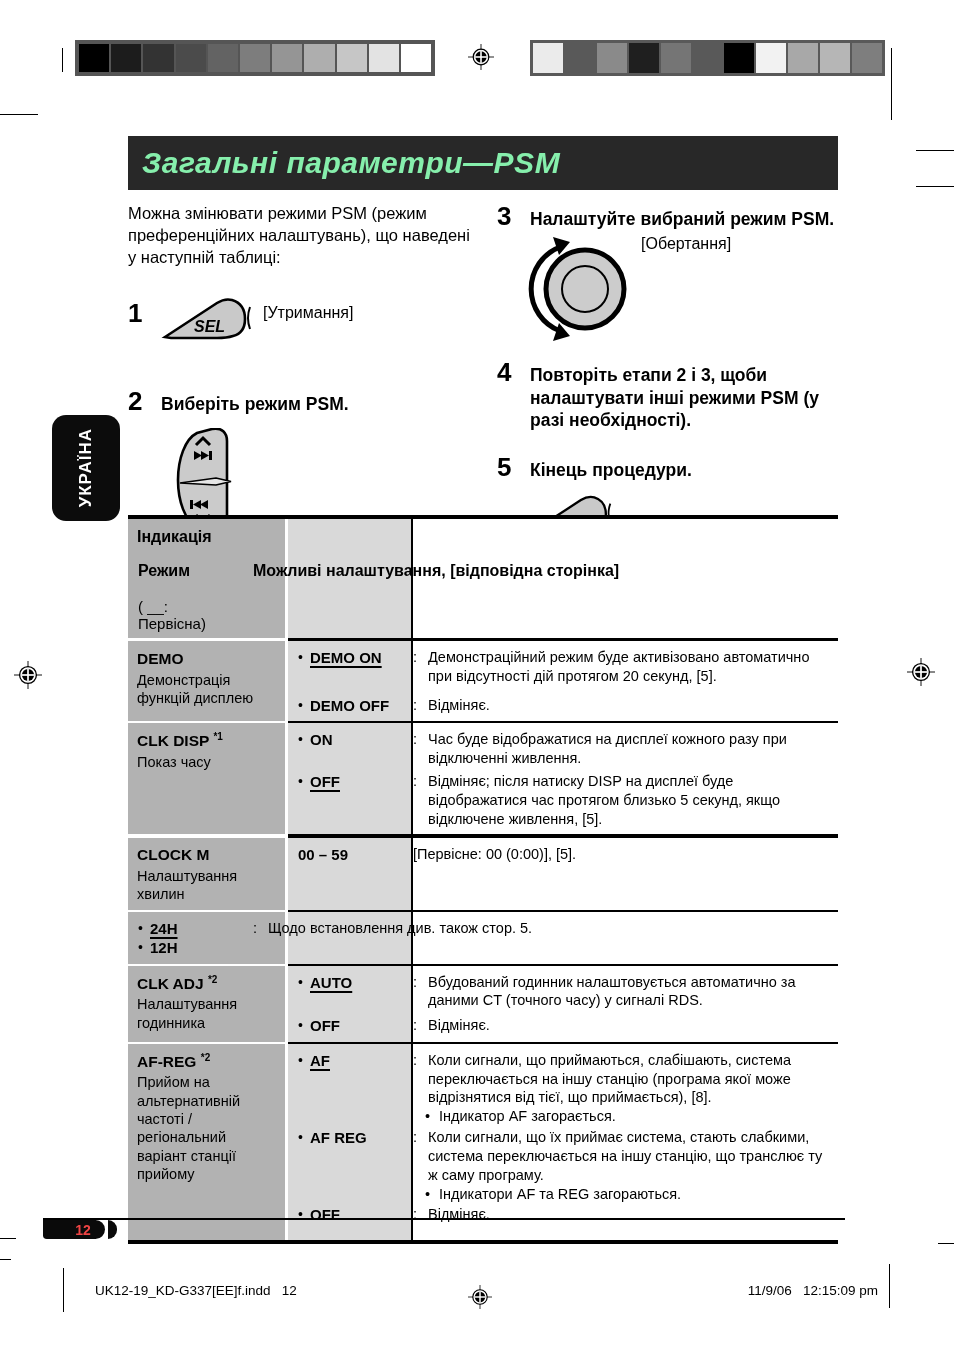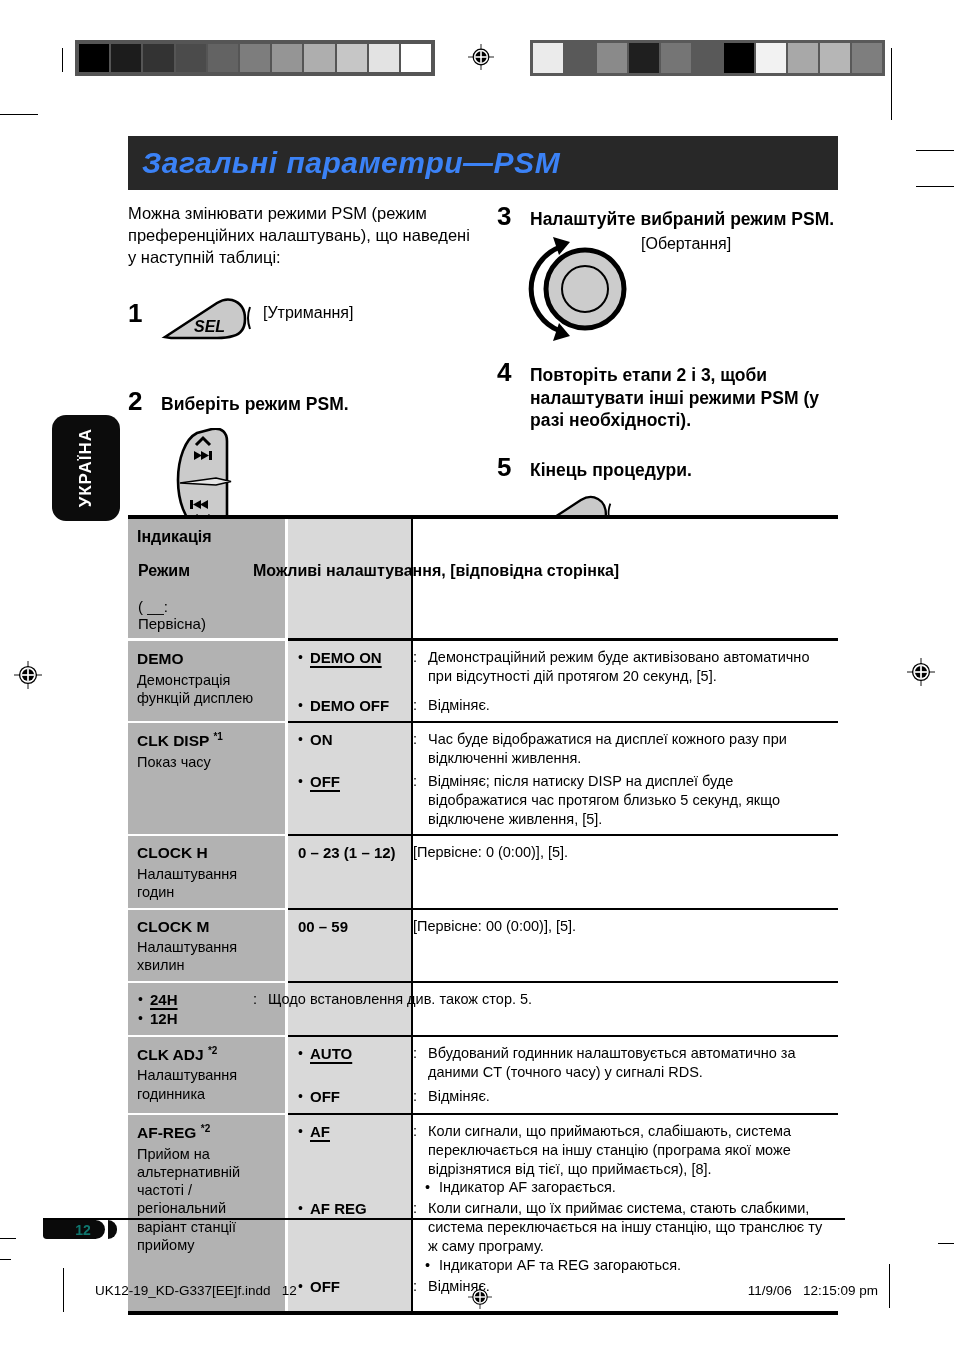--- a/index.html
+++ b/index.html
@@ -12,21 +12,21 @@
   .calbar-left{left:75px;width:360px;border:4px solid #555;background:#555;gap:2px;}
   .calbar-right{left:530px;width:355px;border:3px solid #595959;background:#595959;gap:2px;}
   .calbar div{flex:1;}
 
   
   .regmark{position:absolute;}
 
   
   .titlebar{position:absolute;left:128px;top:136px;width:710px;height:54px;background:#282828;
             display:flex;align-items:center;box-sizing:border-box;padding-left:14px;}
-  .titlebar span{color:#3b82f6;font-size:30px;font-weight:bold;font-style:italic;letter-spacing:.5px;}
+  .titlebar span{color:#86efac;font-size:30px;font-weight:bold;font-style:italic;letter-spacing:.5px;}
 
   
   .leftcol{position:absolute;left:128px;top:202px;width:346px;}
   .rightcol{position:absolute;left:497px;top:203px;width:352px;}
   .intro{font-size:16.5px;line-height:1.34;margin:0;}
   .steprow{display:flex;align-items:flex-start;}
   .stepnum{font-size:26px;font-weight:bold;width:33px;flex-shrink:0;line-height:1;}
   .stephead{font-size:17.5px;font-weight:bold;line-height:1.3;padding-top:5px;}
   .holdlbl,.rotlbl{font-size:16px;padding-top:12px;}
   .step1{margin-top:24px;}
@@ -71,21 +71,21 @@
   .dline.sub{padding-left:12px;}
   .dline.sub .pfx{width:14px;}
   .rh-h{min-height:52px;flex-direction:column;}.rh-demo{min-height:72px;}.rh-clkdisp{min-height:97px;}
   .rh-clockh{min-height:47px;}.rh-clockm{min-height:67px;}.rh-24h{min-height:52px;}
   .rh-clkadj{min-height:72px;}.rh-afreg{min-height:196px;}
 
   
   .pagerule{position:absolute;left:43px;top:1218px;width:802px;height:2px;background:#000;}
   .pagetab{position:absolute;left:43px;top:1220px;width:62px;height:19px;background:#0a0a0a;
            border-radius:0 10px 10px 4px;display:flex;align-items:center;justify-content:center;}
-  .pagetab span{color:#0f766e;font-size:14px;font-weight:bold;padding-left:18px;}
+  .pagetab span{color:#ef4444;font-size:14px;font-weight:bold;padding-left:18px;}
   .tabsliver{position:absolute;left:108px;top:1220px;width:9px;height:19px;background:#0a0a0a;border-radius:0 12px 12px 0;}
 
   
   .footL{position:absolute;left:95px;top:1283px;font-size:13.5px;white-space:pre;}
   .footR{position:absolute;right:76px;top:1283px;font-size:13.5px;white-space:pre;}
 </style>
 </head>
 <body>
 
 <div class="page">
@@ -304,38 +304,20 @@
               <div class="dline">
                 <span class="pfx">:</span>
                 <span>Відміняє; після натиску DISP на дисплеї буде відображатися час протягом близько 5 секунд, якщо відключене живлення, [5].</span>
               </div>
             </div>
         </div>
       </div>
     </div>
     <div class="sep"></div>
 
-    <div class="trow rh-clockh">
-      <div class="c1">
-        <div class="rname"><span>CLOCK H</span></div>
-        <div class="rdesc">Налаштування годин</div>
-      </div>
-      <div class="entries">
-        <div class="entry mt0">
-          <div class="e2">
-              <span class="mode">0 – 23 (1 – 12)</span>
-            </div>
-          <div class="e3">
-              <div class="dline">
-                <span>[Первісне: 0 (0:00)], [5].</span>
-              </div>
-            </div>
-        </div>
-      </div>
-    </div>
     <div class="sep"></div>
 
     <div class="trow rh-clockm">
       <div class="c1">
         <div class="rname"><span>CLOCK M</span></div>
         <div class="rdesc">Налаштування хвилин</div>
       </div>
       <div class="entries">
         <div class="entry mt0">
           <div class="e2">

